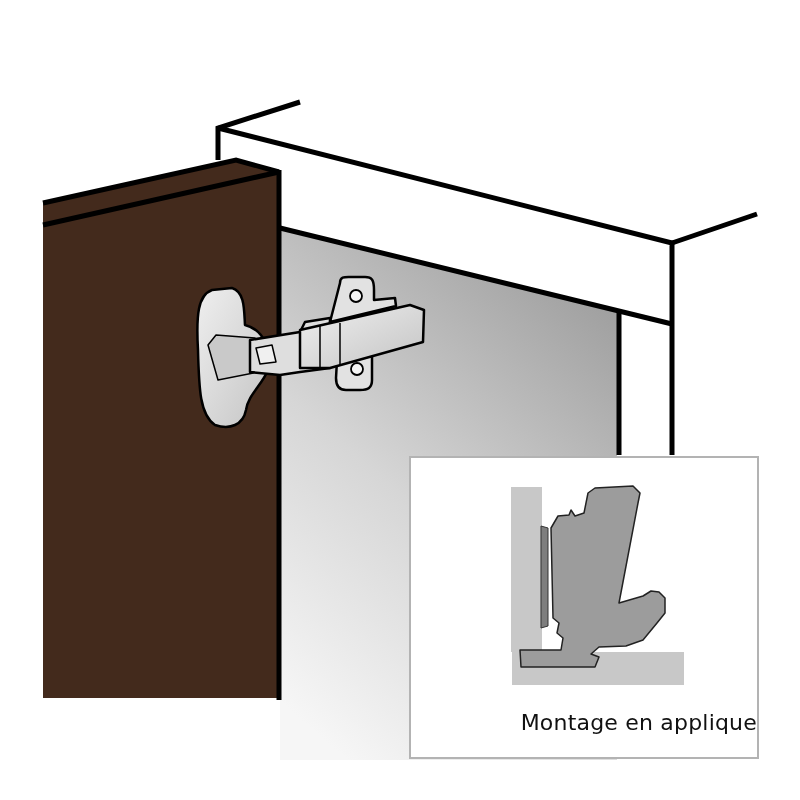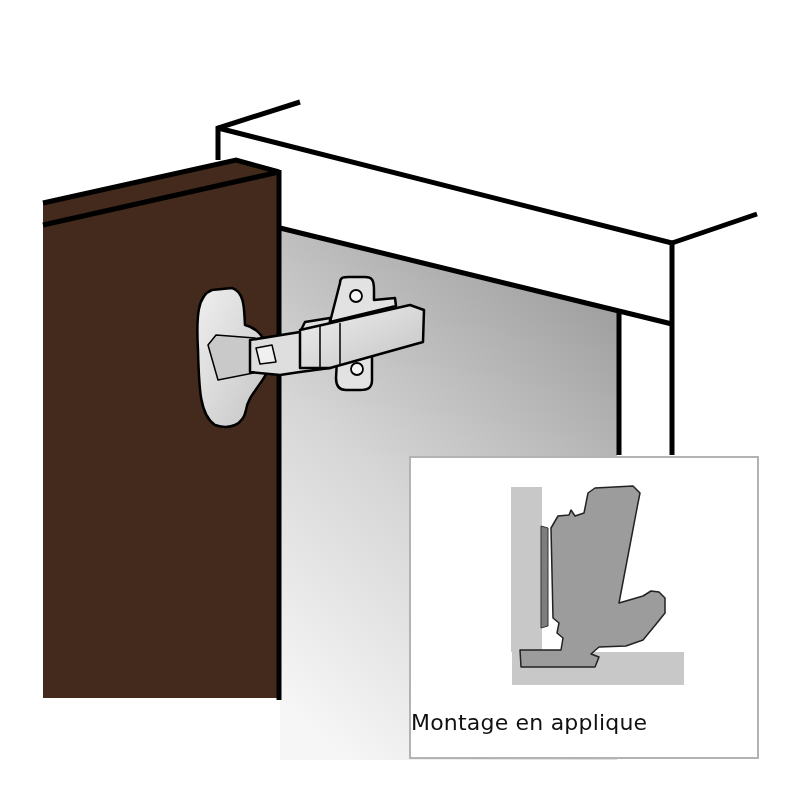--- a/index.html
+++ b/index.html
@@ -4,21 +4,21 @@
   <style>
     html, body { margin: 0; padding: 0; background: #ffffff; }
     body { width: 800px; height: 800px; overflow: hidden; position: relative; }
     #scene { position: absolute; left: 0; top: 0; width: 800px; height: 800px; }
     .inset {
       position: absolute; left: 409px; top: 456px; width: 350px; height: 303px;
       background: #ffffff; border: 2px solid #b3b3b3; box-sizing: border-box;
     }
     .inset svg { position: absolute; left: 0; top: 0; }
     .caption {
-      position: absolute; left: 0; right: 0; top: 252px; text-align: left;
+      position: absolute; left: 0; right: 0; top: 252px; text-align: right;
       font-family: "DejaVu Sans", sans-serif; font-size: 22px; color: #111111;
       letter-spacing: 0.2px;
     }
   </style>
 </head>
 <body>
 
 <svg id="scene" viewBox="0 0 800 800" xmlns="http://www.w3.org/2000/svg">
   <defs>
     <linearGradient id="interiorGrad" x1="0.75" y1="0" x2="0.2" y2="1">

